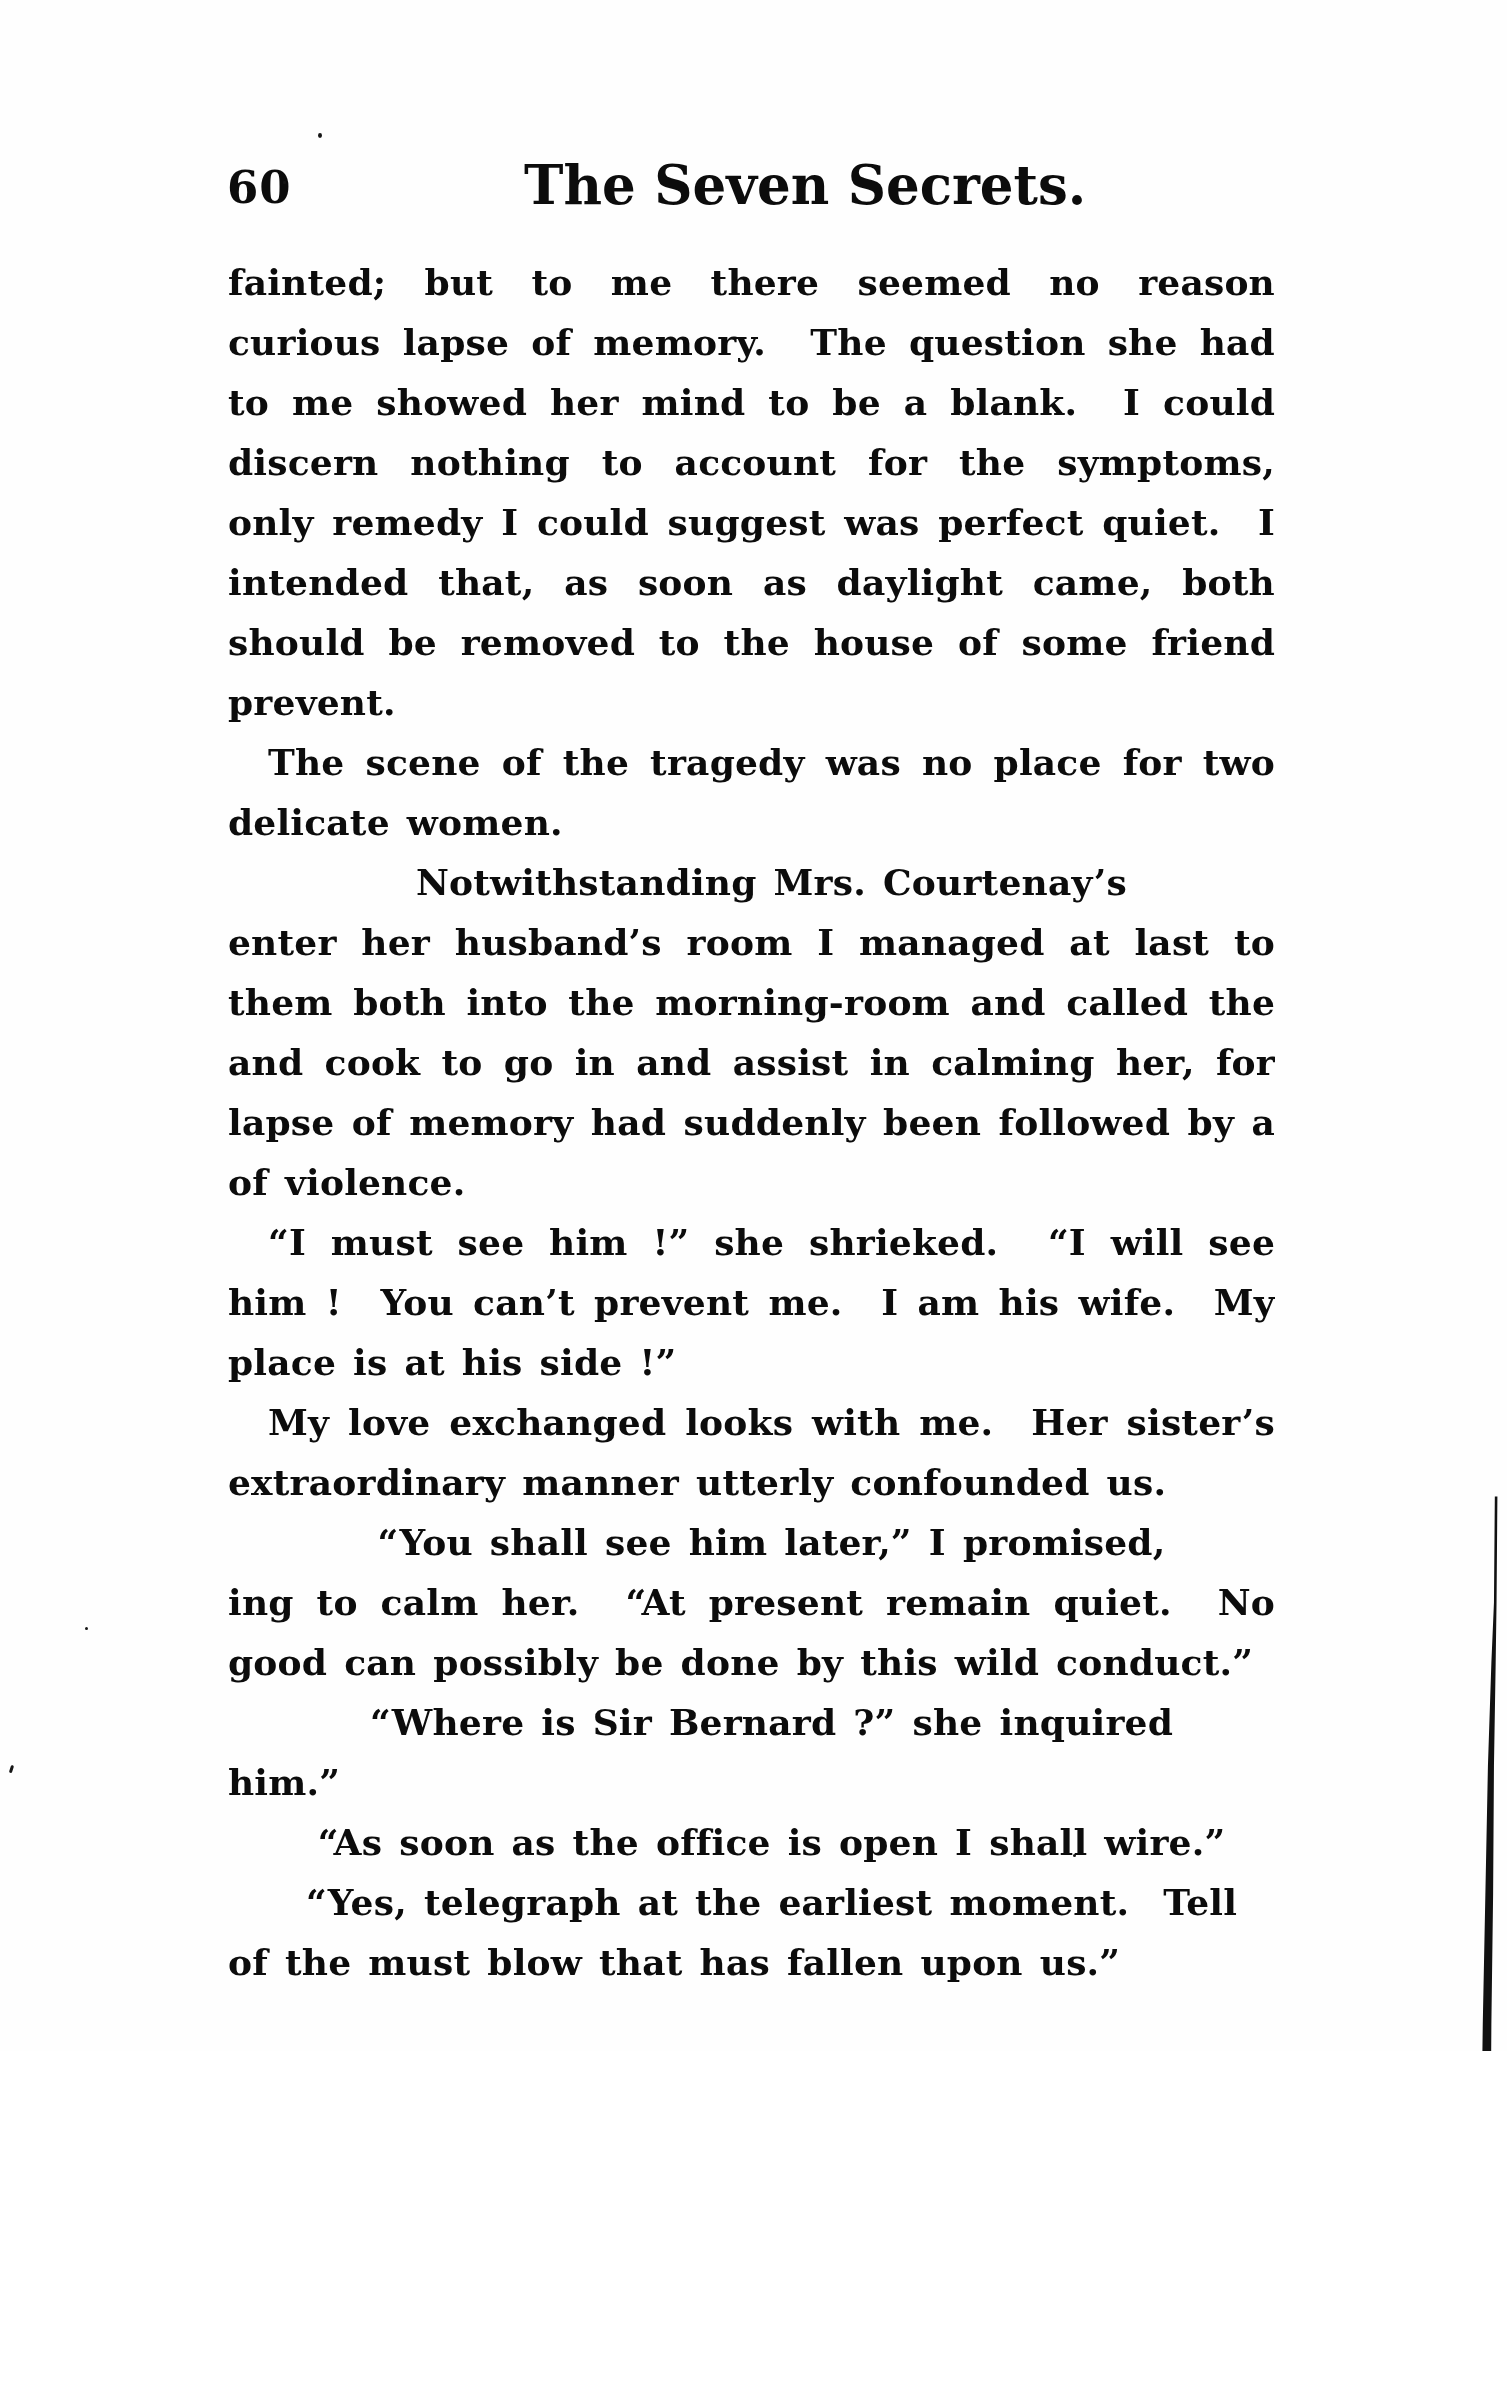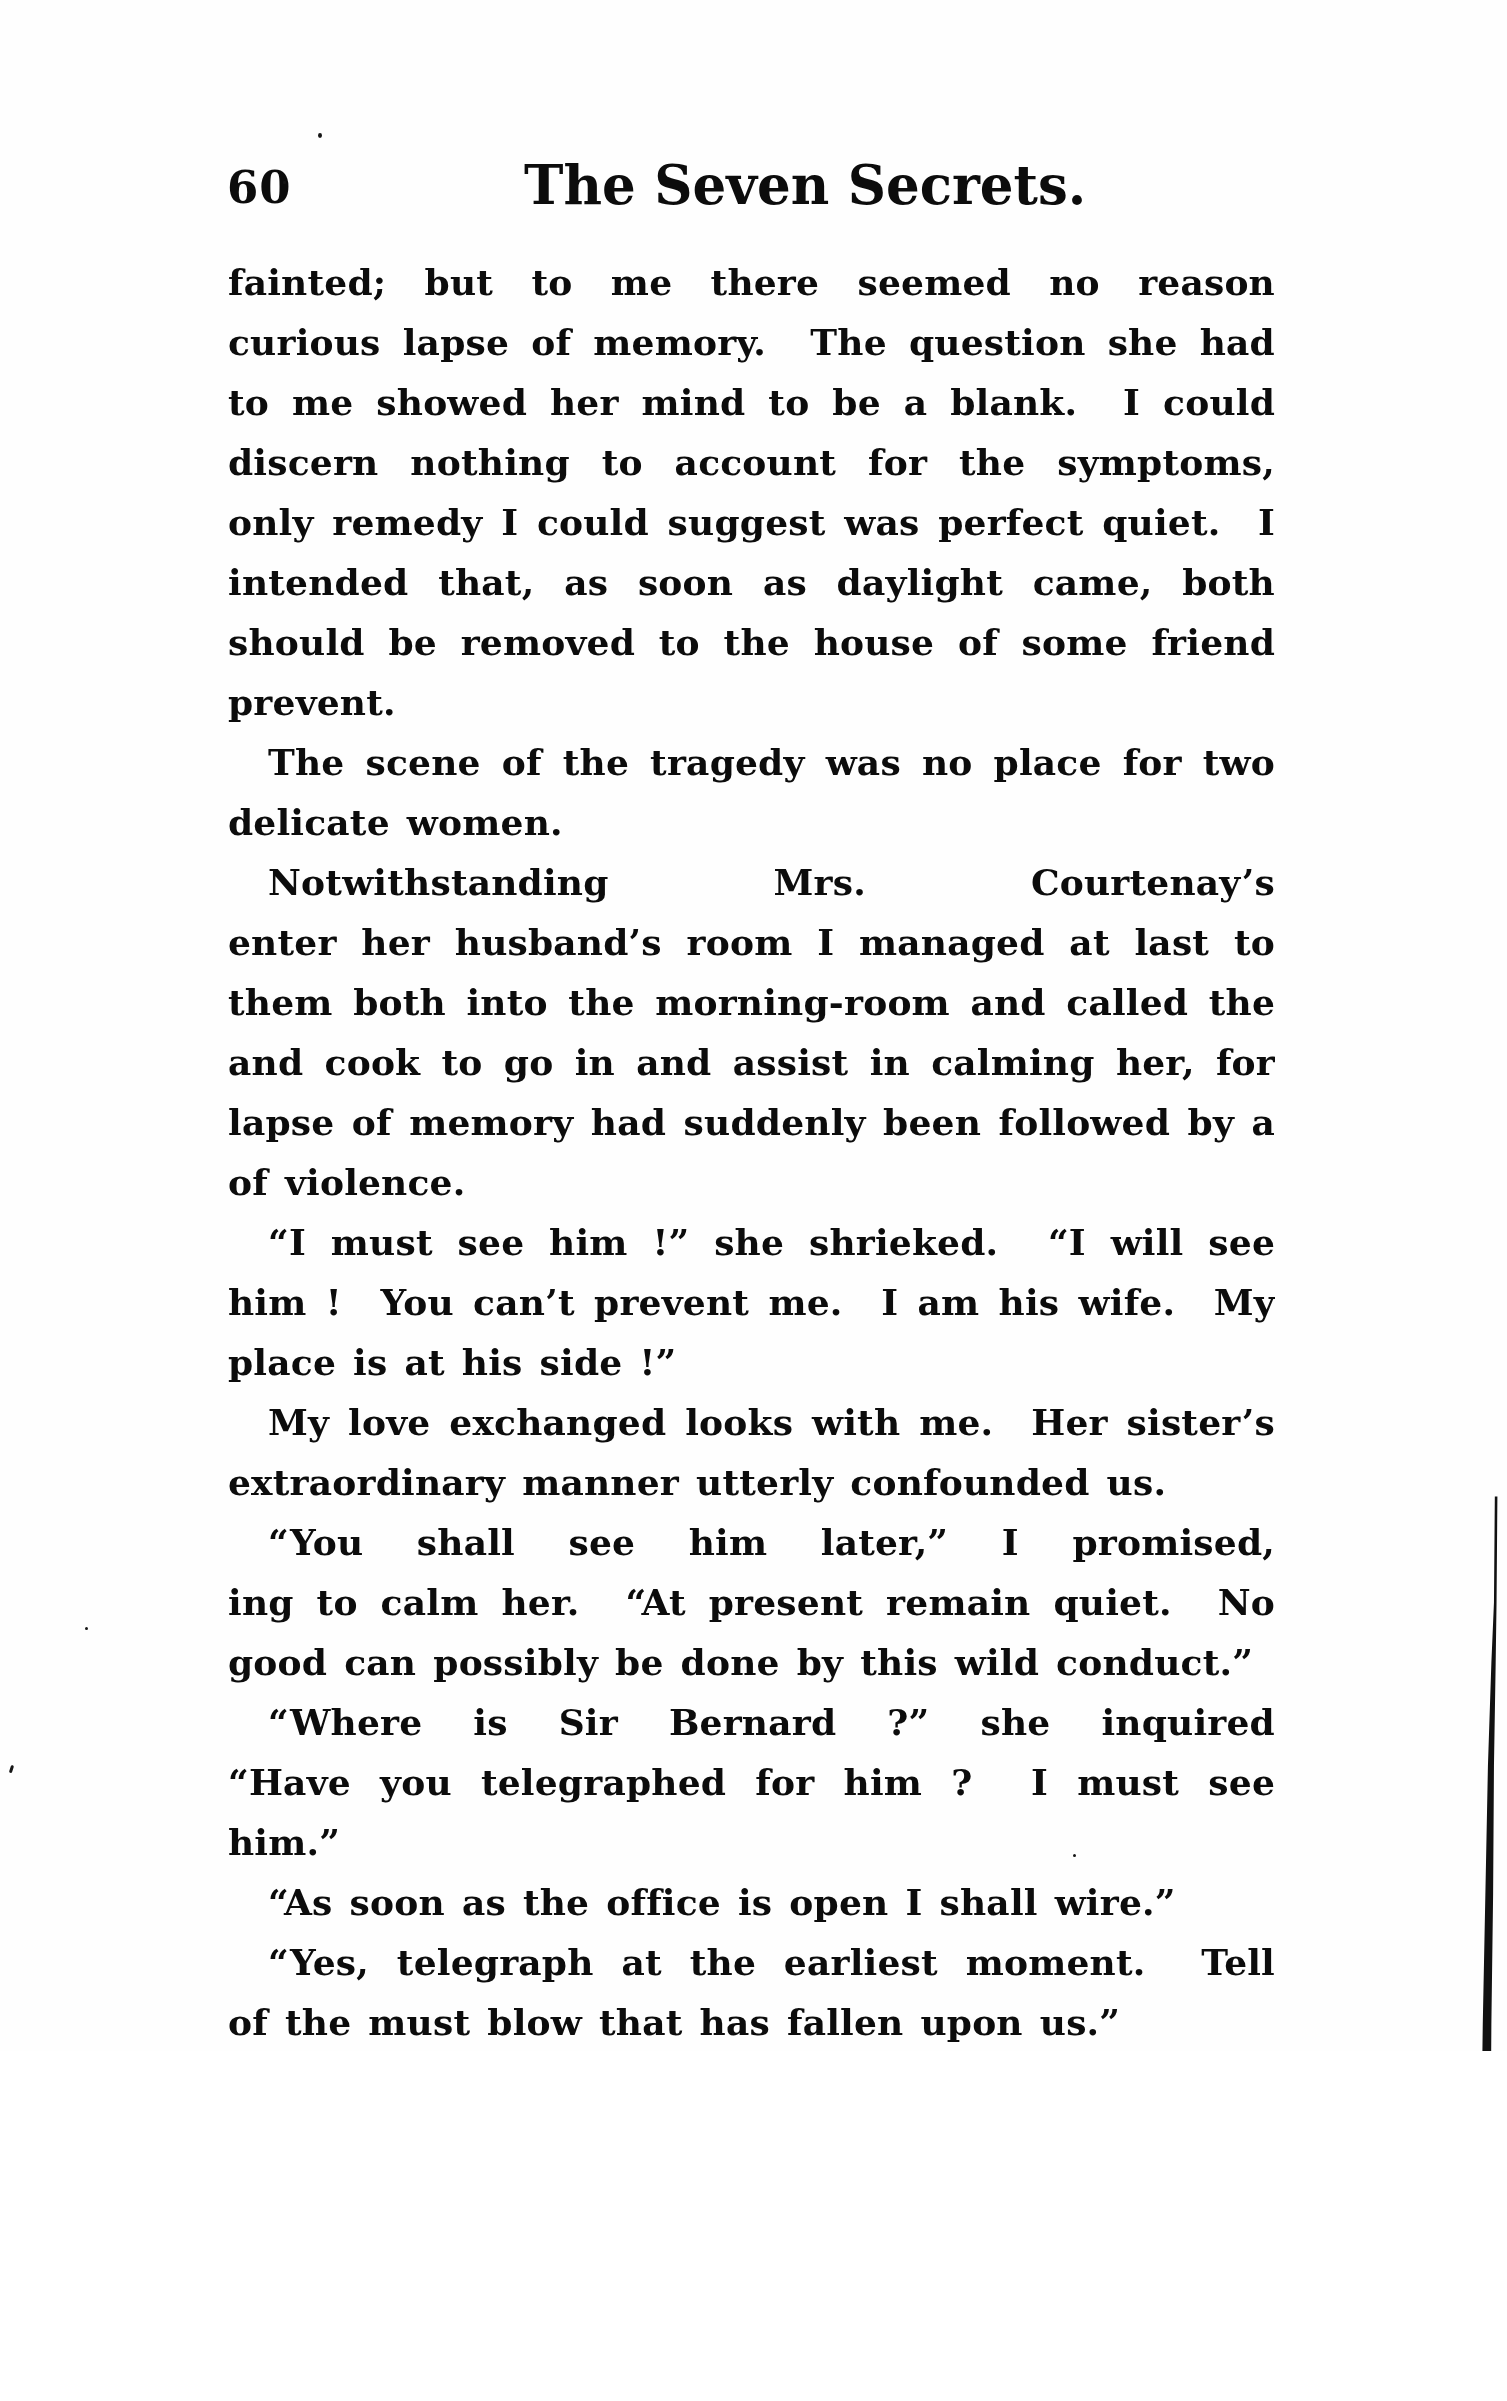--- a/index.html
+++ b/index.html
@@ -53,20 +53,21 @@
     white-space: pre-wrap;
     overflow: hidden;
     text-align: left;
   }
   .line.just {
     text-align: justify;
     text-align-last: justify;
   }
   .line.indent {
     text-indent: 40px;
+    text-align: center;
   }
   
   .speck {
     position: absolute;
     background: #161616;
     border-radius: 50%;
   }
   .artifact-svg {
     position: absolute;
     left: 0;
@@ -115,21 +116,20 @@
         <div class="line just indent">My love exchanged looks with me.  Her sister’s</div>
         <div class="line">extraordinary manner utterly confounded us.</div>
       </div>
       <div>
         <div class="line just indent">“You shall see him later,” I promised, endeavour-</div>
         <div class="line just">ing to calm her.  “At present remain quiet.  No</div>
         <div class="line">good can possibly be done by this wild conduct.”</div>
       </div>
       <div>
         <div class="line just indent">“Where is Sir Bernard ?” she inquired suddenly.</div>
-        <div class="line just">“Have you telegraphed for him ?  I must see</div>
         <div class="line">him.”</div>
       </div>
       <div>
         <div class="line indent">“As soon as the office is open I shall wire.”</div>
       </div>
       <div>
         <div class="line just indent">“Yes, telegraph at the earliest moment.  Tell him</div>
         <div class="line">of the must blow that has fallen upon us.”</div>
       </div>
     </div>

